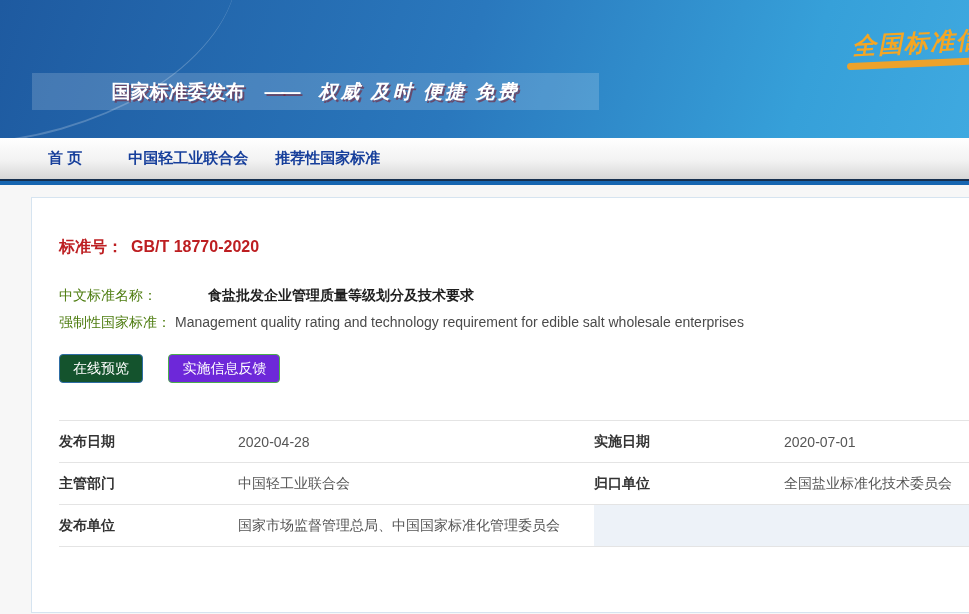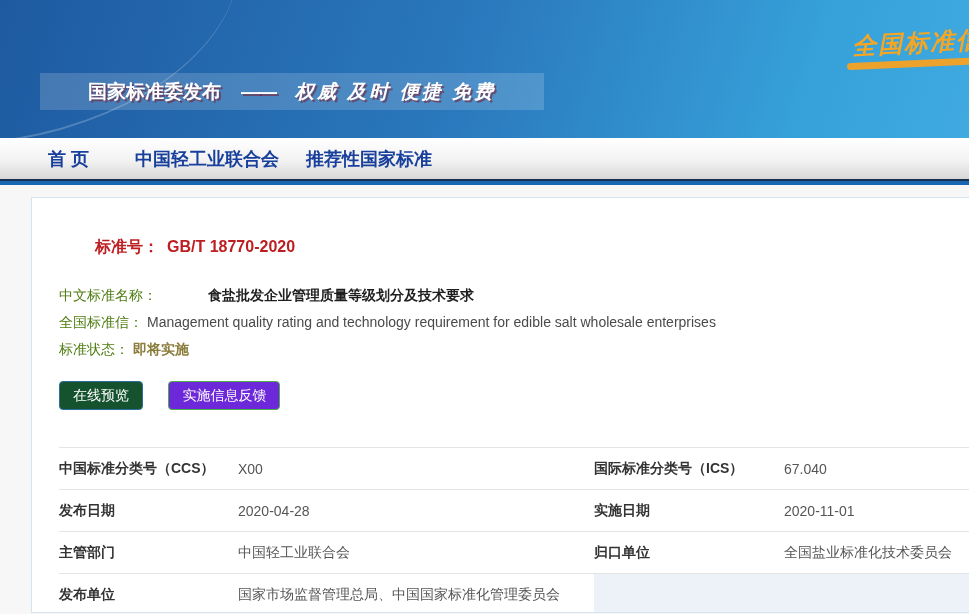--- a/index.html
+++ b/index.html
@@ -16,57 +16,57 @@
   .arc{position:absolute;border-radius:50%;border-style:solid;border-color:rgba(255,255,255,.38);pointer-events:none;}
   .arc1{width:760px;height:420px;left:480px;top:-330px;border-width:2px 0 0 0;transform:rotate(8deg);}
   .arc2{width:900px;height:520px;left:360px;top:-420px;border-width:2px 0 0 0;transform:rotate(6deg);border-color:rgba(255,255,255,.25);}
   .arc3{width:500px;height:300px;left:-260px;top:-160px;border-width:0 0 2px 0;transform:rotate(-9deg);border-color:rgba(255,255,255,.22);}
   .title{
     position:absolute;left:40px;top:6px;margin:0;
     font-size:37px;font-weight:bold;color:#fff;letter-spacing:2px;
     text-shadow:3px 3px 0 rgba(122,30,48,.65);
   }
   .slogan{
-    position:absolute;left:40px;top:73px;width:504px;height:37px;
+    position:absolute;left:32px;top:73px;width:567px;height:37px;
     background:rgba(255,255,255,.17);
     display:flex;align-items:center;justify-content:center;gap:20px;
     color:#fff;font-weight:bold;font-size:19px;
     text-shadow:2px 2px 0 rgba(122,30,48,.6);
   }
   .slogan .words{letter-spacing:3px;font-style:italic;}
   .slogan .dash{letter-spacing:-2px;}
   .partner{
     position:absolute;left:852px;top:27px;white-space:nowrap;
     color:#f5a623;font-size:24px;font-weight:bold;font-style:italic;
     letter-spacing:2px;transform:rotate(-3deg);cursor:pointer;
   }
   .partner-underline{
     position:absolute;left:847px;top:60px;width:140px;height:7px;
     background:#eda22b;transform:rotate(-2.5deg);border-radius:5px 0 0 5px;
   }
   
   .nav{
     height:41px;display:flex;align-items:center;padding-left:48px;
     background:linear-gradient(#ffffff 0%,#f2f2f2 55%,#d7d7d7 100%);
-    font-size:18px;font-weight:bold;
+    font-size:15px;font-weight:bold;
   }
   .nav-item{color:#173f9b;text-decoration:none;cursor:pointer;}
   .nav-item:nth-child(2){margin-left:46px;}
   .nav-item:nth-child(3){margin-left:27px;}
   .nav-rule-dark{height:2px;background:#17304f;}
   .nav-rule-blue{height:4px;background:#1766b1;}
   
   .main{height:428px;box-sizing:border-box;padding:12px 0 0 31px;background:#f7f7f7;}
   .card{
     box-sizing:border-box;height:416px;background:#fff;
     border:1px solid #d6e4f0;border-right:0;
     padding-left:27px;overflow:hidden;
   }
   .stdno{padding-top:39px;font-size:16px;line-height:20px;font-weight:bold;color:#bd1e21;}
-  .stdno .lbl{margin-right:8px;margin-left:36px;}
+  .stdno .lbl{margin-right:8px;}
   .fields{margin:0;}
   .field{margin-top:10px;font-size:14px;line-height:17px;color:#404040;}
   .field:first-child{margin-top:30px;}
   .field .flabel{color:#4d7c0f;margin-right:4px;}
   .fval-bold{font-weight:bold;color:#1f1f1f;margin-left:47px;}
   .fval-plain{color:#4a4a4a;}
   .fval-status{font-weight:bold;color:#8a7c3a;}
   .btnrow{margin-top:23px;}
   .btn{
     font-family:inherit;font-size:14px;line-height:17px;color:#fff;
@@ -120,45 +120,36 @@
 
       <div class="stdno">
         <span class="lbl">标准号：</span><span>GB/T 18770-2020</span>
       </div>
 
       <div class="fields">
         <div class="field">
           <span class="flabel">中文标准名称：</span><span class="fval-bold">食盐批发企业管理质量等级划分及技术要求</span>
         </div>
         <div class="field">
-          <span class="flabel">全国标准信：</span><span class="fval-plain">Management quality rating and technology requirement for edible salt wholesale enterprises</span>
-        </div>
-        <div class="field">
-          <span class="flabel">标准状态：</span><span class="fval-status">即将实施</span>
+          <span class="flabel">强制性国家标准：</span><span class="fval-plain">Management quality rating and technology requirement for edible salt wholesale enterprises</span>
         </div>
       </div>
 
       <div class="btnrow">
         <button class="btn btn-blue">在线预览</button>
         <button class="btn btn-green">实施信息反馈</button>
       </div>
 
       <table class="meta">
         <tbody>
-            <tr>
-          <th class="col-l1">中国标准分类号（CCS）</th>
-          <td class="col-v1">X00</td>
-          <th class="col-l2">国际标准分类号（ICS）</th>
-          <td>67.040</td>
-        </tr>
         <tr>
           <th class="col-l1">发布日期</th>
           <td class="col-v1">2020-04-28</td>
           <th class="col-l2">实施日期</th>
-          <td>2020-11-01</td>
+          <td>2020-07-01</td>
         </tr>
         <tr>
           <th class="col-l1">主管部门</th>
           <td class="col-v1">中国轻工业联合会</td>
           <th class="col-l2">归口单位</th>
           <td>全国盐业标准化技术委员会</td>
         </tr>
         <tr>
           <th class="col-l1">发布单位</th>
           <td class="col-v1">国家市场监督管理总局、中国国家标准化管理委员会</td>

